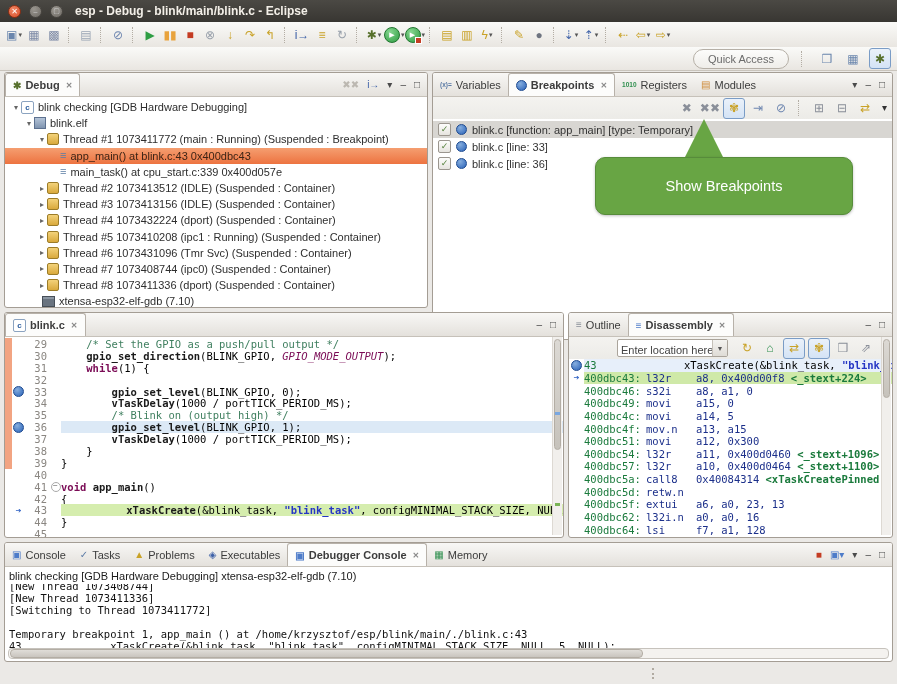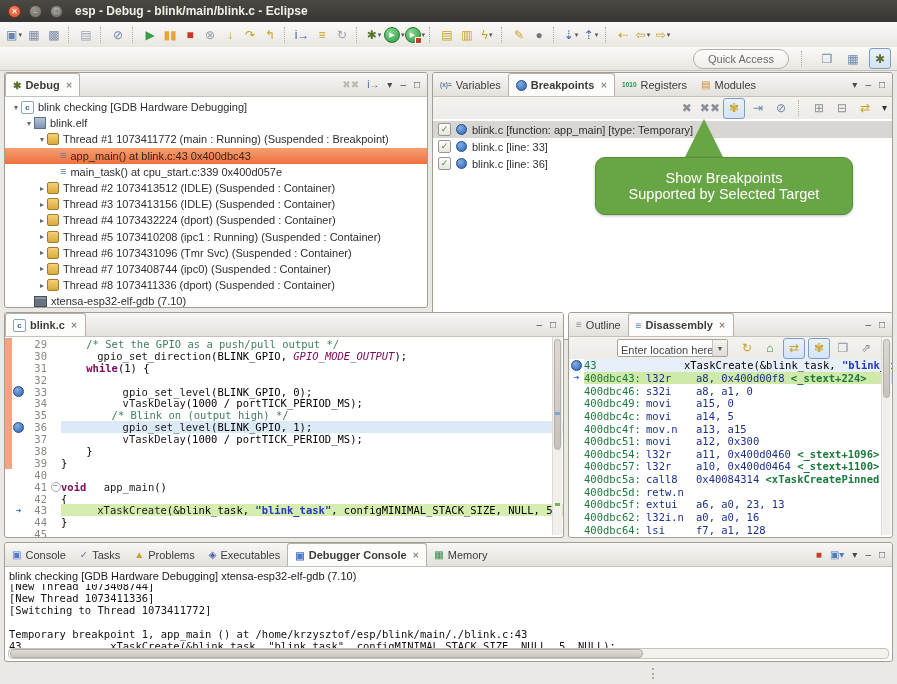--- a/index.html
+++ b/index.html
@@ -69,26 +69,26 @@
   .code{font-family:"DejaVu Sans Mono",monospace;font-size:10.5px;}
   .cl{height:11.9px;display:flex;align-items:center;white-space:pre;}
   .rng{width:7px;align-self:stretch;flex:none;}
   .rng.on{background:#f2a482;}
   .bpc{width:13px;text-align:center;flex:none;display:flex;align-items:center;justify-content:center;}
   .lnum{width:22px;text-align:right;color:#8a8681;padding-right:3px;flex:none;}
   .fold{width:11px;flex:none;display:flex;align-items:center;justify-content:center;}
   .fold-circ{width:8px;height:8px;border:1px solid #a9a9a9;border-radius:50%;background:#fff;
              color:#777;font-size:8px;line-height:6px;text-align:center;}
   .codeln{flex:1;height:100%;display:flex;align-items:center;white-space:pre;}
-  .hlg{background:#d5edae;}
+  .hlg{background:#d5edae;padding-left:40px;}
   .hlb{background:#dce9f6;}
   .mk-bp{width:9px;height:9px;border-radius:50%;background:radial-gradient(circle at 35% 30%,#86aede,#2a62b8);border:1px solid #1d4a90;}
   .mk-ar{color:#2f62c4;font-size:10px;font-weight:bold;}
   .pl{color:#000;} .cm{color:#3f7f5f;text-align:center;} .kw{color:#7b0c56;font-weight:bold;}
-  .fn{color:#1a1a1a;font-weight:normal;margin-left:11px;} .st{color:#2636c4;font-weight:bold;} .en{color:#7b0c56;font-style:italic;}
+  .fn{color:#1a1a1a;font-weight:bold;} .st{color:#2636c4;font-weight:bold;} .en{color:#7b0c56;font-style:italic;}
   .vscroll{position:absolute;top:24px;bottom:2px;right:1px;width:9px;background:#f1efec;border-left:1px solid #ddd9d3;}
   .vhandle{position:absolute;left:1px;right:1px;border-radius:4px;background:linear-gradient(#dcd9d4,#c6c2bb);border:1px solid #b3ada4;box-sizing:border-box;}
   .mark{position:absolute;left:2px;width:5px;height:3px;}
   
   .combo{display:flex;align-items:flex-end;border:1px solid #aaa49b;background:#fff;border-radius:2px;
          height:16px;margin-right:6px;}
   .combo .val{width:88px;overflow:hidden;white-space:nowrap;padding:0 3px;color:#444;font-size:11px;}
   .combo .cdd{width:14px;height:100%;border-left:1px solid #c5c0b8;background:linear-gradient(#f4f3f0,#dfdcd6);
          display:flex;align-items:center;justify-content:center;font-size:7px;color:#555;}
   .dl{height:12.65px;display:flex;white-space:pre;font-family:"DejaVu Sans Mono",monospace;font-size:10.5px;align-items:center;}
@@ -335,21 +335,21 @@
         </span>
         <span>Thread #7 1073408744 (ipc0) (Suspended : Container)</span>
       </div>
       <div class="trow" style="padding-left: 32px;">
         <span class="exp">▸</span>
         <span class="tico">
           <span class="ic-thread"></span>
         </span>
         <span>Thread #8 1073411336 (dport) (Suspended : Container)</span>
       </div>
-      <div class="trow" style="padding-left: 19px;">
+      <div class="trow" style="padding-left: 27px;">
         <span class="exp"></span>
         <span class="tico">
           <span class="ic-gdb"></span>
         </span>
         <span>xtensa-esp32-elf-gdb (7.10)</span>
       </div>
     </div>
 </div>
 
 <div class="panel" style="left:432px;top:72px;width:461px;height:268px;">
@@ -420,21 +420,20 @@
       </div>
       <div class="bprow">
         <span class="cb">✓</span>
         <span class="bpdot"></span>
         <span>blink.c [line: 36]</span>
       </div>
     </div>
   <div class="callout-arrow" id="calloutArrow" style="left: 252px; top: 46px; border-bottom: 38px solid rgb(104, 165, 68);"></div>
   <div class="callout" id="callout" style="left: 162px; top: 84px; width: 256px; height: 56px; background: rgb(104, 165, 68); border: 1px solid rgb(87, 140, 59);">
     <span>Show Breakpoints</span>
-    <span>Supported by Selected Target</span>
   </div>
 </div>
 
 <div class="panel" style="left:4px;top:312px;width:560px;height:226px;">
   <div class="phdr">
     <span id="editorTabs" style="display:flex;">
         <span class="tab active">
           <span class="icbox tabicon">c</span>
           <span>blink.c</span>
           <span class="tabclose">✕</span>

